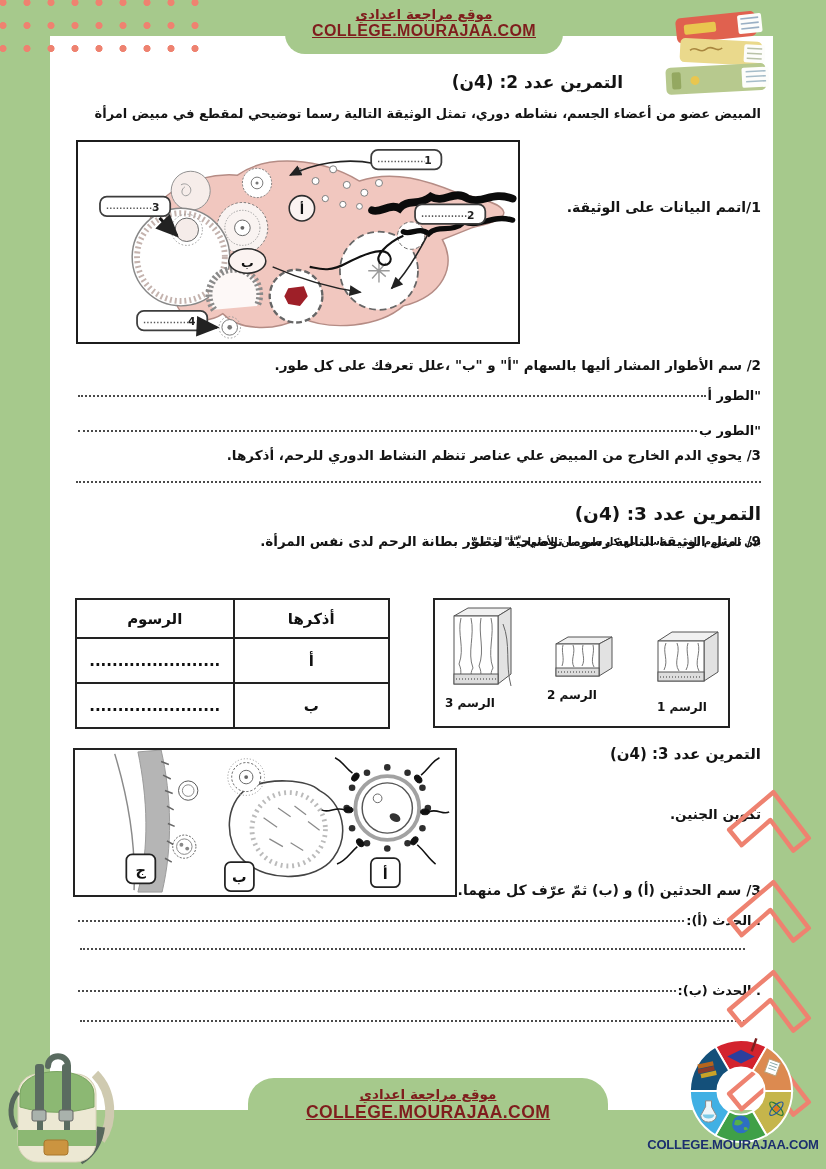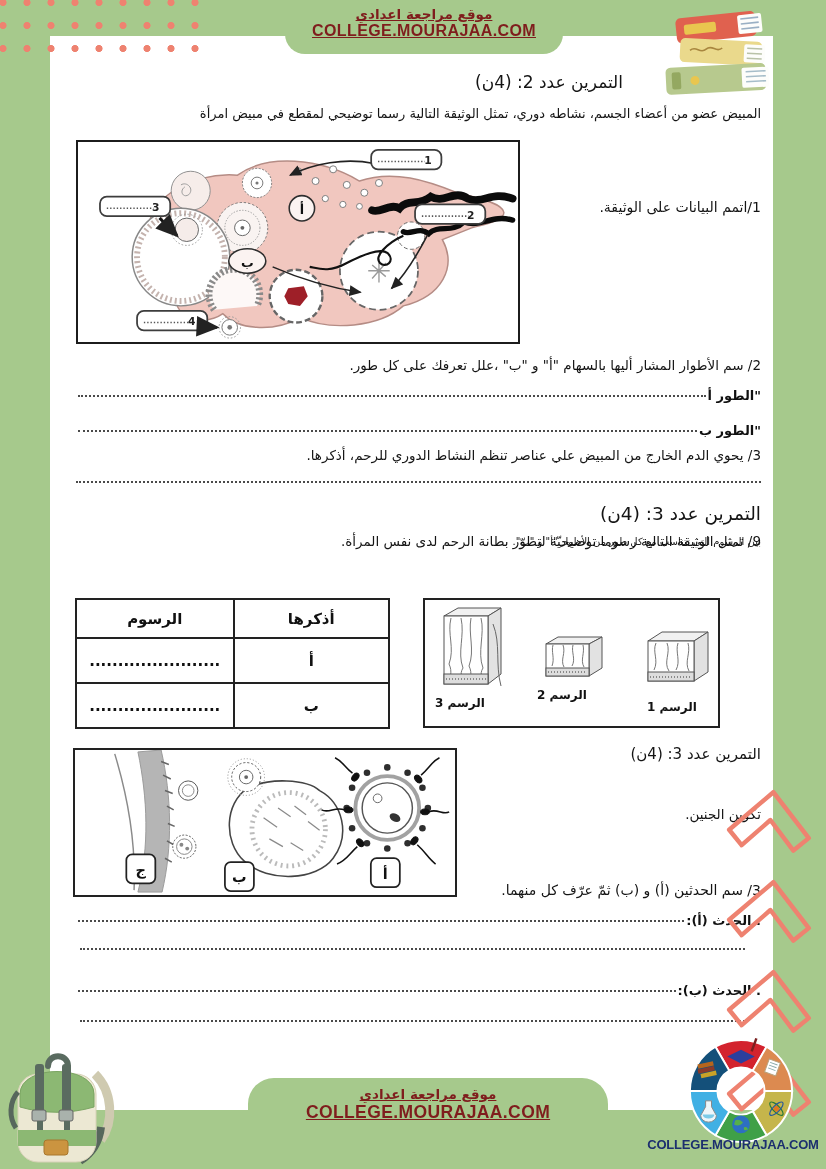--- a/index.html
+++ b/index.html
@@ -1,35 +1,35 @@
 <!DOCTYPE html>
 <html lang="ar"><head>
 <meta charset="utf-8">
 <style>
   *{margin:0;padding:0;box-sizing:border-box}
   html,body{width:826px;height:1169px}
   .page{position:relative;width:826px;height:1169px;background:#a6c98c;overflow:hidden;
         font-family:"DejaVu Sans","Liberation Sans",sans-serif;color:#111}
   .sheet{position:absolute;left:50px;top:36px;width:723px;height:1074px;background:#ffffff;direction:rtl}
   .abs{position:absolute}
-  .q{position:absolute;font-weight:normal;font-size:13.5px;white-space:nowrap;color:#141414}
+  .q{position:absolute;font-weight:bold;font-size:13.5px;white-space:nowrap;color:#141414}
   .h2{font-size:17px}
   .h1{font-size:18.5px}
   .ansline{position:absolute;display:flex;direction:rtl;align-items:baseline;font-weight:bold;font-size:13px;white-space:nowrap}
   .dotfill{flex:1;border-bottom:2px dotted #4a4a4a;transform:translateY(-3px);margin-right:2px}
   .dotline{position:absolute;border-bottom:2px dotted #4a4a4a;height:2px}
   .obox{position:absolute;left:26px;top:104px;width:444px;height:204px;border:2.5px solid #1c1c1c;background:#fff}
   .tbl{position:absolute;left:25px;top:562px;width:315px;border:2.5px solid #222;direction:rtl;background:#fff}
   .trow{display:flex;border-top:2.5px solid #222}
   .trow:first-child{border-top:none}
   .tcell{width:50%;font-weight:bold;font-size:15px;display:flex;align-items:center;justify-content:center}
   .tcell.phases{border-left:2.5px solid #222}
   .thead .tcell{height:37px}
   .trow.body .tcell{height:43px}
-  .dbox{position:absolute;left:373px;top:562px;width:297px;height:130px;border:2.5px solid #222;direction:ltr;background:#fff}
+  .dbox{position:absolute;left:383px;top:562px;width:297px;height:130px;border:2.5px solid #222;direction:ltr;background:#fff}
   .dlabel{position:absolute;font-weight:bold;font-size:12px;white-space:nowrap}
   .fbox{position:absolute;left:23px;top:712px;width:384px;height:149px;border:2.5px solid #222;background:#fff}
   .dotsgrid{position:absolute;left:-9px;top:-9px;width:212px;height:66px;
      background-image:radial-gradient(circle,#ee8270 3.2px,rgba(0,0,0,0) 3.9px);
      background-size:24px 23px;pointer-events:none}
   .banner{position:absolute;background:#a6c98c;color:#7f1d1d;text-align:center;font-weight:bold}
   .banner .l1{font-size:13.5px;text-decoration:underline;letter-spacing:.3px}
   .banner .l2{font-size:16px;text-decoration:underline;letter-spacing:.4px;font-family:"Liberation Sans","DejaVu Sans",sans-serif}
   .banner-top{left:285px;top:0;width:278px;height:54px;border-radius:0 0 20px 20px;padding-top:6px}
   .banner-bottom{left:248px;top:1078px;width:360px;height:91px;border-radius:26px 26px 0 0;padding-top:8px}

